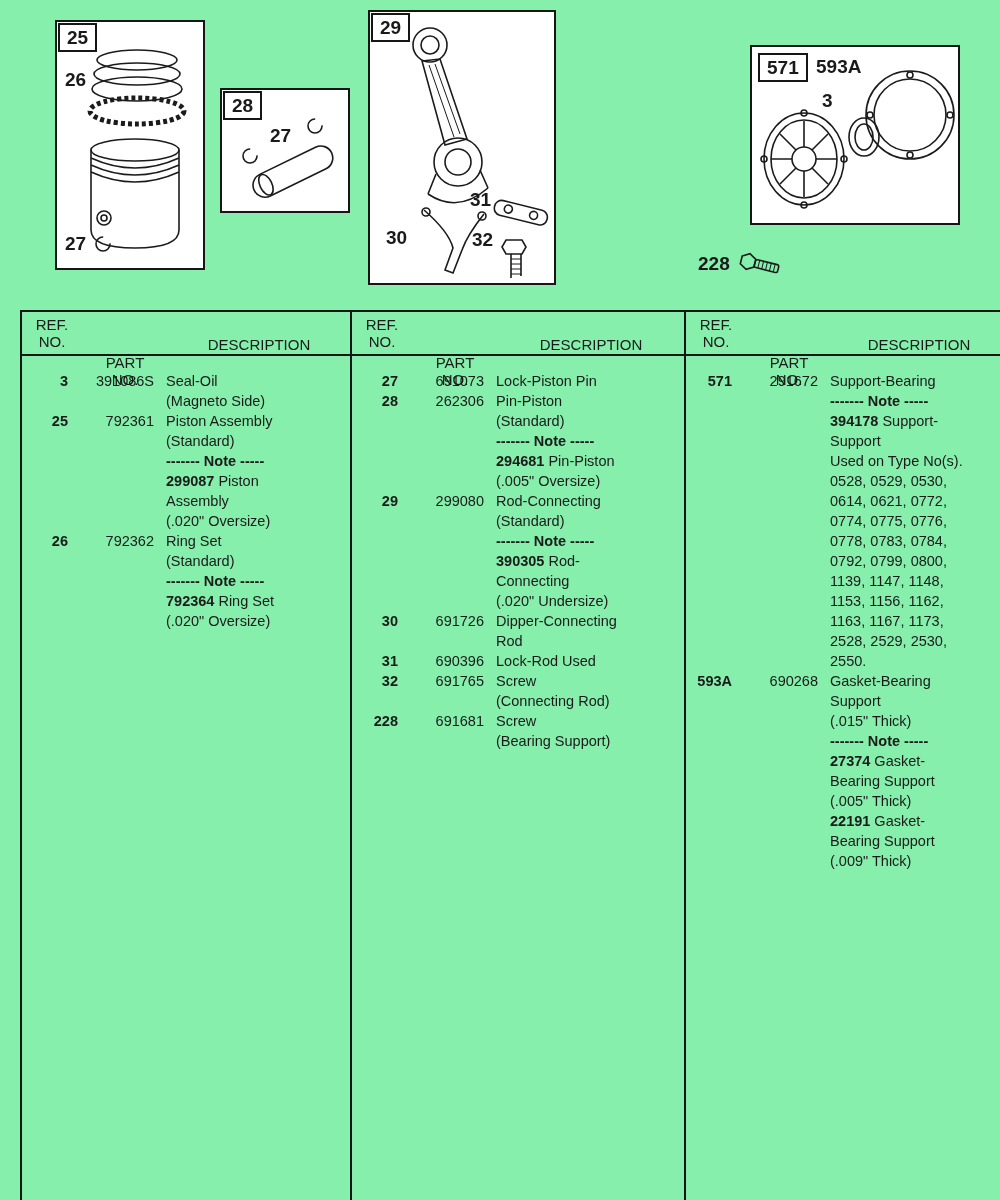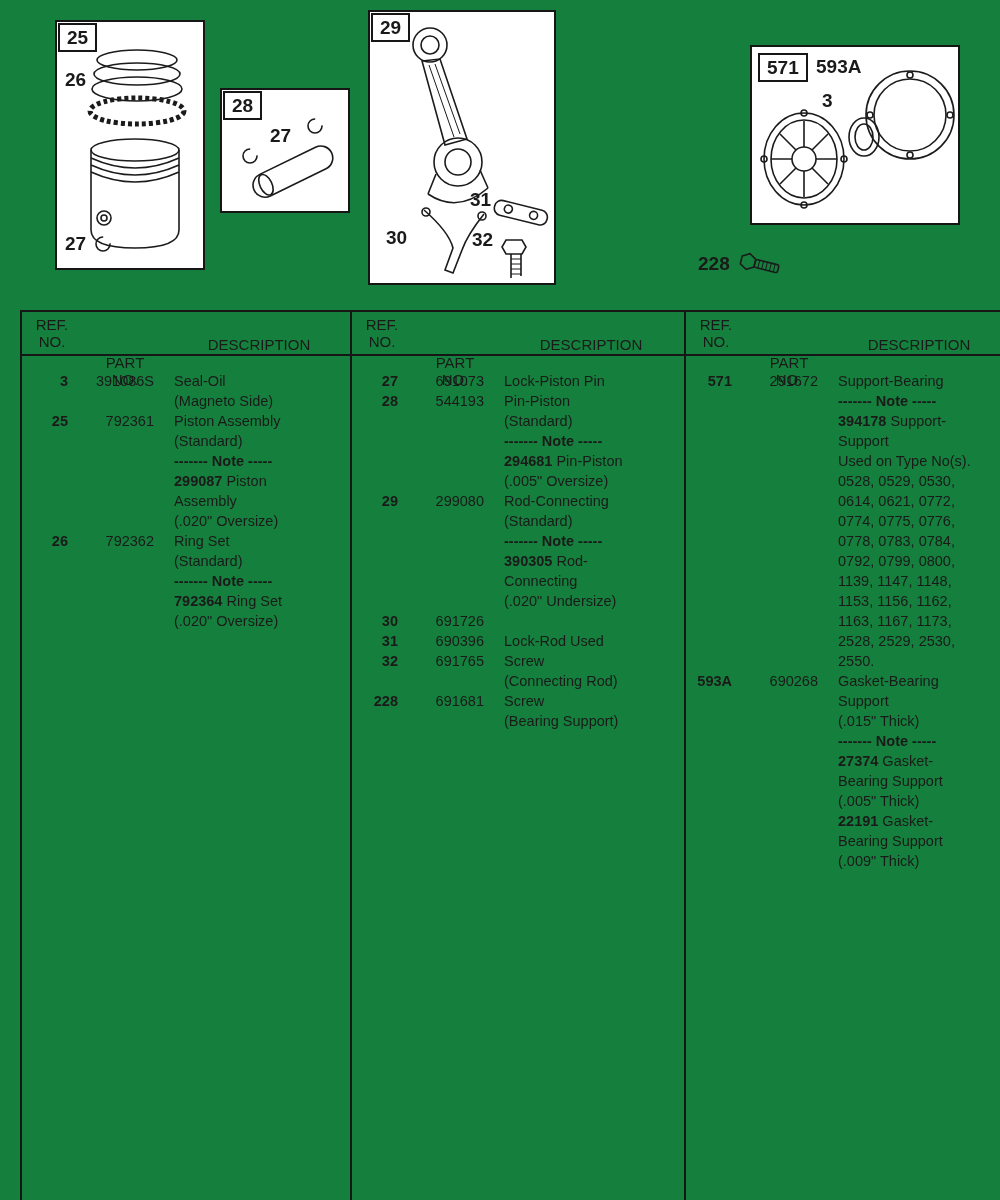--- a/index.html
+++ b/index.html
@@ -1,19 +1,19 @@
 <!DOCTYPE html>
 <html><head>
 <meta charset="utf-8">
 <style>
   * { box-sizing: border-box; }
   body { margin: 0; background: #ffffff; }
   .page {
     position: relative; width: 1000px; height: 1200px;
-    background: #15803d; color: #1a1a1a;
+    background: #86efac; color: #1a1a1a;
     font-family: "Liberation Sans", sans-serif; overflow: hidden;
   }
   
   .fig { position: absolute; border: 2px solid #161616; background: #fff; }
   .fig svg { position: absolute; left: 0; top: 0; }
   .cbox {
     position: absolute; border: 2.5px solid #161616; background: #fff;
     font-weight: bold; font-size: 19px; line-height: 25px; padding: 0 7px;
   }
   .clabel { position: absolute; font-weight: bold; font-size: 19px; line-height: 20px; }
@@ -28,21 +28,21 @@
   .tcol { border-right: 2px solid #161616; display: flex; flex-direction: column; }
   .tcol1 { width: 330px; } .tcol2 { width: 334px; } .tcol3 { flex: 1; }
   .col-header { display: flex; height: 44px; border-bottom: 2px solid #161616; font-size: 15px; padding-top: 4px; }
   .h-ref  { width: 60px; text-align: center; }
   .h-part { width: 86px; text-align: center; margin-top: 38px; }
   .h-desc { flex: 1; display: flex; align-items: flex-end; justify-content: center; padding-bottom: 1px; }
   .col-body { padding: 15px 4px 0 6px; font-size: 14.5px; line-height: 20px; }
   .trow  { display: flex; align-items: flex-start; }
   .tref  { width: 40px; text-align: right; font-weight: bold; flex: none; }
   .tpart { width: 86px; text-align: right; font-weight: normal; flex: none; }
-  .tdesc { margin-left: 20px; flex: 1; }
+  .tdesc { margin-left: 12px; flex: 1; }
   .dline b { font-weight: bold; }
 </style>
 </head>
 <body>
 
 <div class="page">
 
   <div class="fig" style="left:55px; top:20px; width:150px; height:250px;">
     <svg width="146" height="246" viewBox="0 0 146 246">
       <g class="art">
@@ -212,21 +212,21 @@
       <div class="col-body">
           <div class="trow">
             <div class="tref">27</div>
             <div class="tpart">691073</div>
             <div class="tdesc">
               <div class="dline">Lock-Piston Pin</div>
             </div>
           </div>
           <div class="trow">
             <div class="tref">28</div>
-            <div class="tpart">544193</div>
+            <div class="tpart">262306</div>
             <div class="tdesc">
               <div class="dline">Pin-Piston</div>
               <div class="dline">(Standard)</div>
               <div class="dline"><b>------- Note -----</b></div>
               <div class="dline"><b>294681</b> Pin-Piston</div>
               <div class="dline">(.005" Oversize)</div>
             </div>
           </div>
           <div class="trow">
             <div class="tref">29</div>
@@ -236,20 +236,24 @@
               <div class="dline">(Standard)</div>
               <div class="dline"><b>------- Note -----</b></div>
               <div class="dline"><b>390305</b> Rod-</div>
               <div class="dline">Connecting</div>
               <div class="dline">(.020" Undersize)</div>
             </div>
           </div>
           <div class="trow">
             <div class="tref">30</div>
             <div class="tpart">691726</div>
+            <div class="tdesc">
+              <div class="dline">Dipper-Connecting</div>
+              <div class="dline">Rod</div>
+            </div>
           </div>
           <div class="trow">
             <div class="tref">31</div>
             <div class="tpart">690396</div>
             <div class="tdesc">
               <div class="dline">Lock-Rod Used</div>
             </div>
           </div>
           <div class="trow">
             <div class="tref">32</div>

